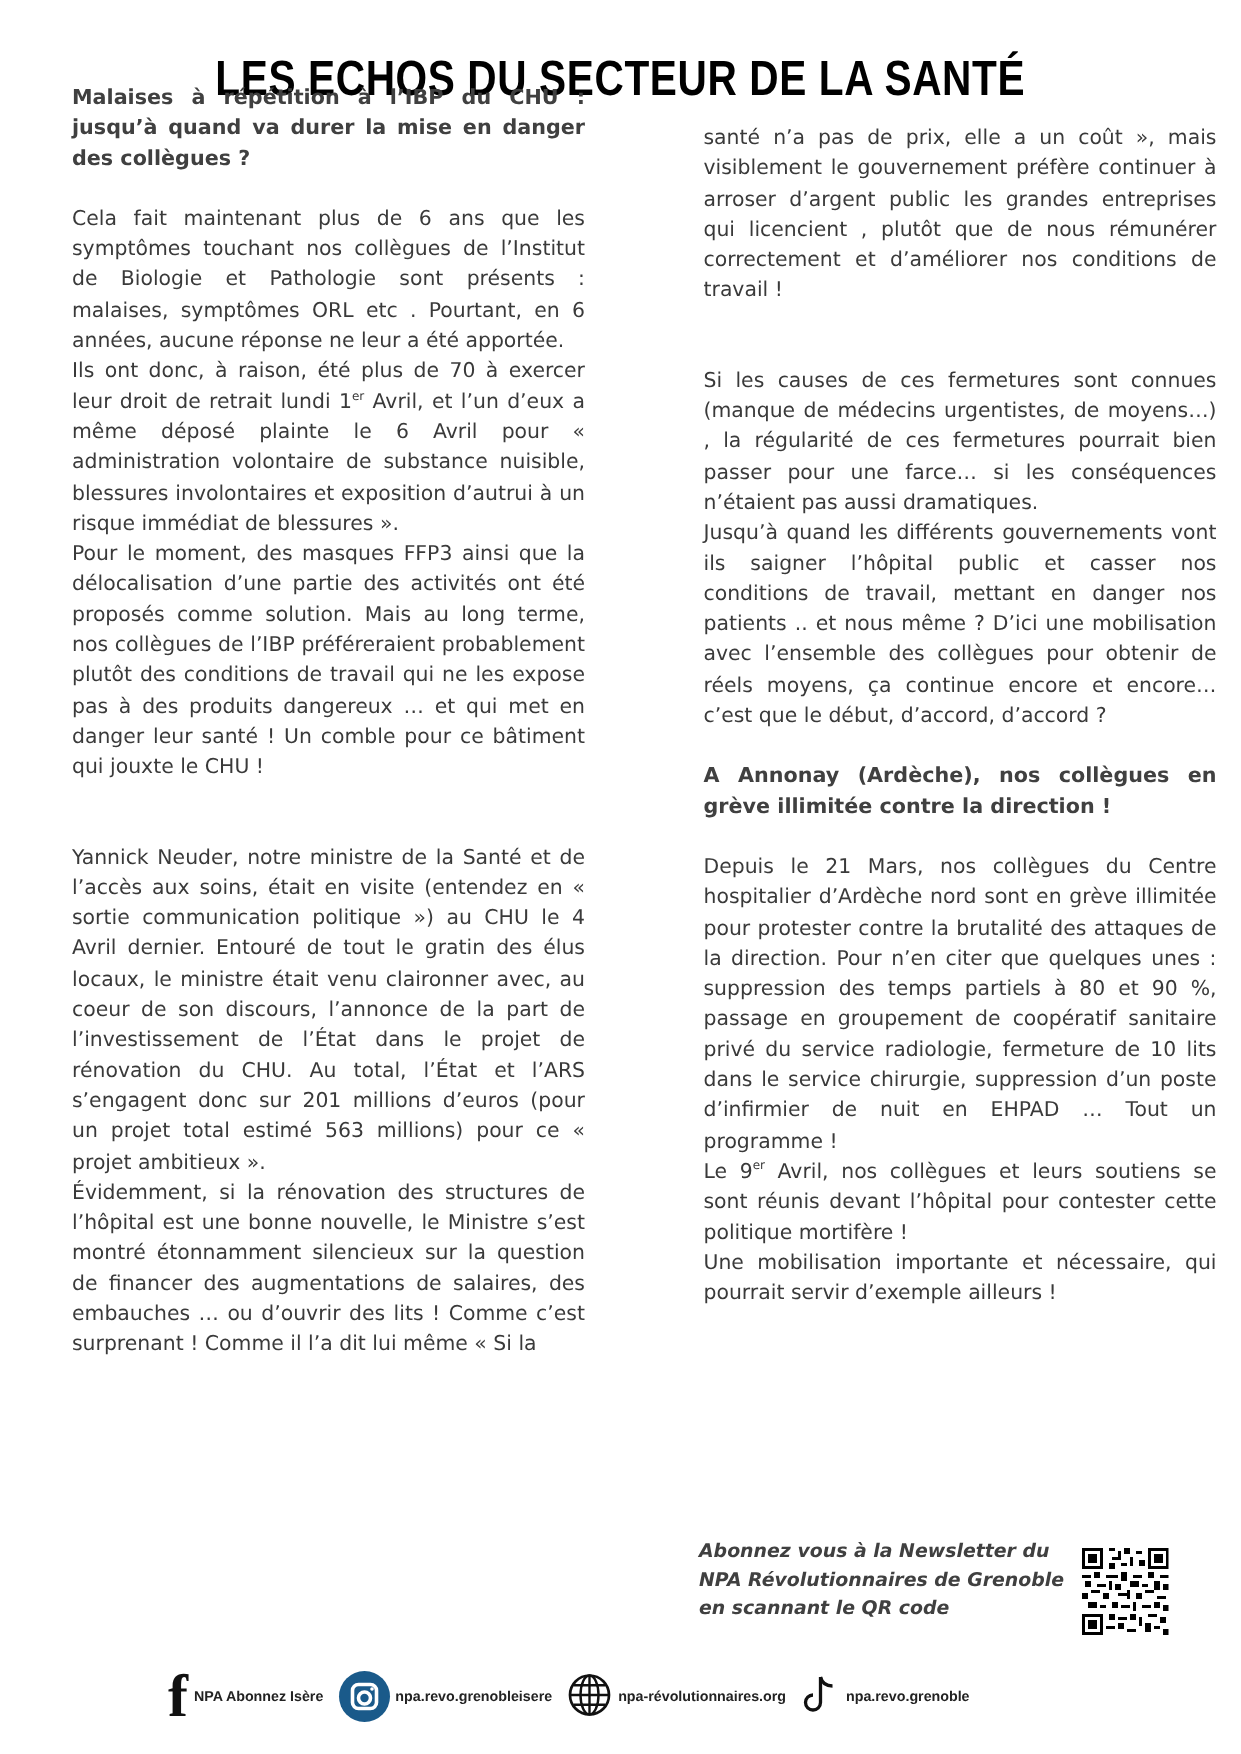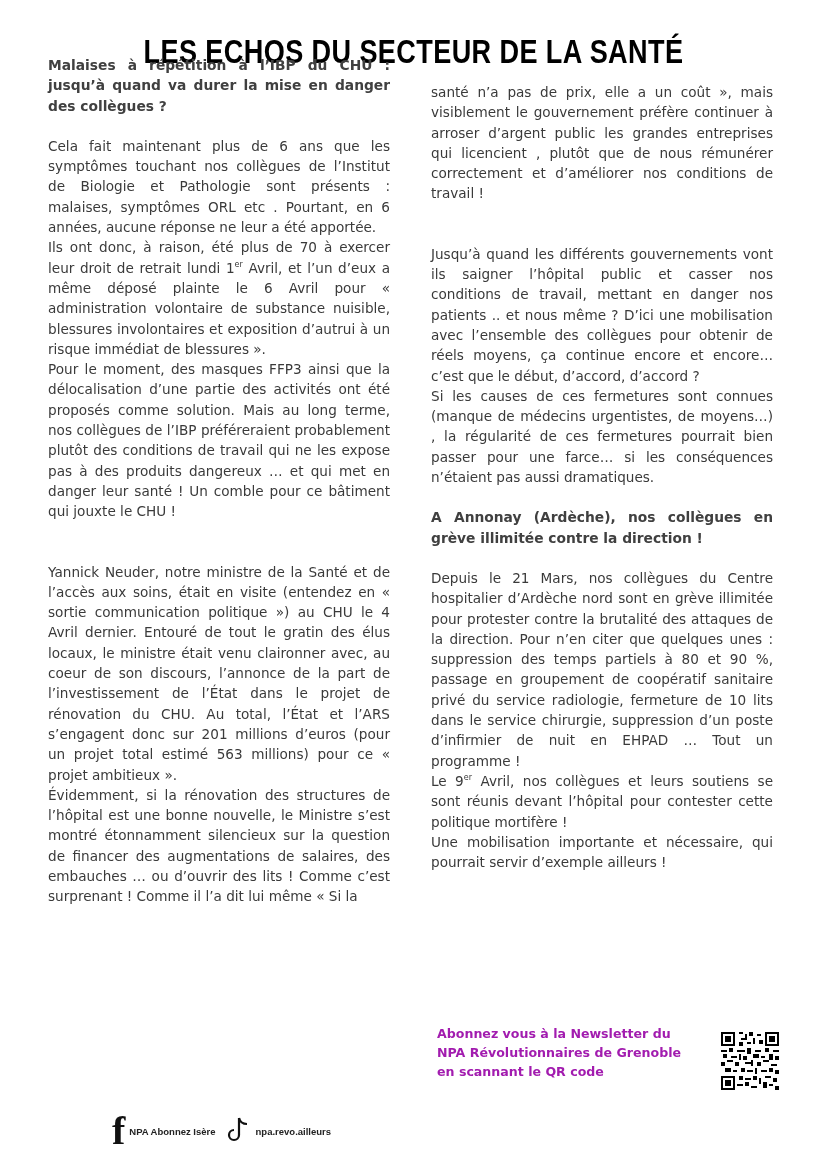--- a/index.html
+++ b/index.html
@@ -5,28 +5,28 @@
   html, body { margin: 0; padding: 0; background: #ffffff; }
   body { width: 827px; height: 1169px; position: relative; overflow: hidden;
          font-family: "DejaVu Sans", sans-serif; color: #3a3a3a; }
   .title { position: absolute; left: 0; top: 8px; width: 827px; text-align: center;
            font-family: "Liberation Sans", sans-serif; font-weight: bold;
            font-size: 33px; letter-spacing: 0.5px; color: #000;
            transform: scaleX(0.82); transform-origin: center; line-height: 44px; }
   .col { position: absolute; top: 55px; width: 342px; font-size: 13.6px;
          line-height: 20.3px; text-align: justify; }
   .col.left { left: 48px; }
-  .col.right { left: 431px; top: 82px; }
+  .col.right { left: 469px; top: 82px; }
   .col p { margin: 0; }
   .col h2 { margin: 0; font-size: 13.8px; line-height: 20.3px; color: #404040;
             font-weight: bold; text-align: justify; }
   .gap { height: 20px; }
   .subsup { font-size: 8px; vertical-align: super; line-height: 0; }
-  .newsletter { position: absolute; left: 437px; top: 1024px; width: 250px;
-                font-size: 12.6px; line-height: 19px; font-weight: bold; color: #a21caf; }
+  .newsletter { position: absolute; left: 466px; top: 1024px; width: 250px;
+                font-size: 12.6px; line-height: 19px; font-weight: bold; color: #404040; font-style: italic; }
   .qr { position: absolute; left: 721px; top: 1032px; width: 58px; height: 58px; }
   .footer { position: absolute; top: 1107px; left: 112px; height: 48px; display: flex;
             align-items: center; gap: 6px; font-family: "Liberation Sans", sans-serif;
             font-size: 9.5px; font-weight: bold; color: #222; }
   .footer .item { display: flex; align-items: center; gap: 4px; margin-right: 4px; }
   .fb { font-family: "Liberation Serif", serif; font-size: 40px; font-weight: bold;
         color: #111; line-height: 40px; }
   .insta { width: 34px; height: 34px; border-radius: 50%; background: #1a5a8a;
            display: flex; align-items: center; justify-content: center; }
   .round-outline { width: 30px; height: 30px; border: 2px solid #111; border-radius: 50%;
@@ -52,22 +52,22 @@
     <p>Yannick Neuder, notre ministre de la Santé et de l’accès aux soins, était en visite (entendez en « sortie communication politique ») au CHU le 4 Avril dernier. Entouré de tout le gratin des élus locaux, le ministre était venu claironner avec, au coeur de son discours, l’annonce de la part de l’investissement de l’État dans le projet de rénovation du CHU. Au total, l’État et l’ARS s’engagent donc sur 201 millions d’euros (pour un projet total estimé 563 millions) pour ce « projet ambitieux ».</p>
     <p>Évidemment, si la rénovation des structures de l’hôpital est une bonne nouvelle, le Ministre s’est montré étonnamment silencieux sur la question de financer des augmentations de salaires, des embauches … ou d’ouvrir des lits ! Comme c’est surprenant ! Comme il l’a dit lui même «  Si la</p>
   </section>
 </div>
 
 <div class="col right" style="top:82px;">
   <p>santé n’a pas de prix, elle a un coût », mais visiblement le gouvernement préfère continuer à arroser d’argent public les grandes entreprises qui licencient , plutôt que de nous rémunérer correctement et d’améliorer nos conditions de travail !</p>
   <div class="gap"></div>
   <section>
     <div class="gap"></div>
+    <p>Si les causes de ces fermetures sont connues (manque de médecins urgentistes, de moyens…) , la régularité de ces fermetures pourrait bien passer pour une farce… si les conséquences n’étaient pas aussi dramatiques.</p>
     <p>Jusqu’à quand les différents gouvernements vont ils saigner l’hôpital public et casser nos conditions de travail, mettant en danger nos patients .. et nous même ? D’ici une mobilisation avec l’ensemble des collègues pour obtenir de réels moyens, ça continue encore et encore… c’est que le début, d’accord, d’accord ?</p>
-    <p>Si les causes de ces fermetures sont connues (manque de médecins urgentistes, de moyens…) , la régularité de ces fermetures pourrait bien passer pour une farce… si les conséquences n’étaient pas aussi dramatiques.</p>
   </section>
   <div class="gap"></div>
   <section>
     <h2>A Annonay (Ardèche), nos collègues en grève illimitée contre la direction !</h2>
     <div class="gap"></div>
     <p>Depuis le 21 Mars, nos collègues du Centre hospitalier d’Ardèche nord sont en grève illimitée pour protester contre la brutalité des attaques de la direction. Pour n’en citer que quelques unes : suppression des temps partiels à 80 et 90 %, passage en groupement de coopératif sanitaire privé du service radiologie, fermeture de 10 lits dans le service chirurgie, suppression d’un poste d’infirmier de nuit en EHPAD … Tout un programme !</p>
     <p><span>Le 9</span><span class="subsup">er</span><span> Avril, nos collègues et leurs soutiens se sont réunis devant l’hôpital pour contester cette politique mortifère !</span></p>
     <p>Une mobilisation importante et nécessaire, qui pourrait servir d’exemple ailleurs !</p>
   </section>
 </div>
@@ -141,21 +141,43 @@
     </g>
   </svg>
 </div>
 
 <div class="footer">
   <div class="item">
     <span class="fb">f</span>
     <span>NPA Abonnez Isère</span>
   </div>
   <div class="item">
+    <span class="insta">
+      <svg width="20" height="20" viewBox="0 0 20 20">
+        <rect x="2" y="2" width="16" height="16" rx="4" fill="none" stroke="#fff" stroke-width="2.4"></rect>
+        <circle cx="10" cy="11" r="4" fill="none" stroke="#fff" stroke-width="2.4"></circle>
+        <circle cx="15" cy="5" r="1.2" fill="#fff"></circle>
+      </svg>
+    </span>
+    <span>npa.revo.grenobleisere</span>
+  </div>
+  <div class="item">
+    <span>
+      <svg width="30" height="30" viewBox="0 0 30 30">
+        <circle cx="15" cy="15" r="13" fill="none" stroke="#111" stroke-width="1.8"></circle>
+        <ellipse cx="15" cy="15" rx="6" ry="13" fill="none" stroke="#111" stroke-width="1.6"></ellipse>
+        <line x1="15" y1="2" x2="15" y2="28" stroke="#111" stroke-width="1.6"></line>
+        <line x1="2" y1="15" x2="28" y2="15" stroke="#111" stroke-width="1.6"></line>
+        <path d="M4.5 8.5 H25.5 M4.5 21.5 H25.5" stroke="#111" stroke-width="1.6"></path>
+      </svg>
+    </span>
+    <span>npa-révolutionnaires.org</span>
+  </div>
+  <div class="item">
     <span>
       <svg width="26" height="30" viewBox="0 0 26 30">
         <path d="M13 3 V20 a5 5 0 1 1 -5 -5" fill="none" stroke="#111" stroke-width="2.2"></path>
         <path d="M13 3 c1 4 4 6 8 6" fill="none" stroke="#111" stroke-width="2.2"></path>
       </svg>
     </span>
-    <span>npa.revo.ailleurs</span>
+    <span>npa.revo.grenoble</span>
   </div>
 </div>
 
 </body></html>

